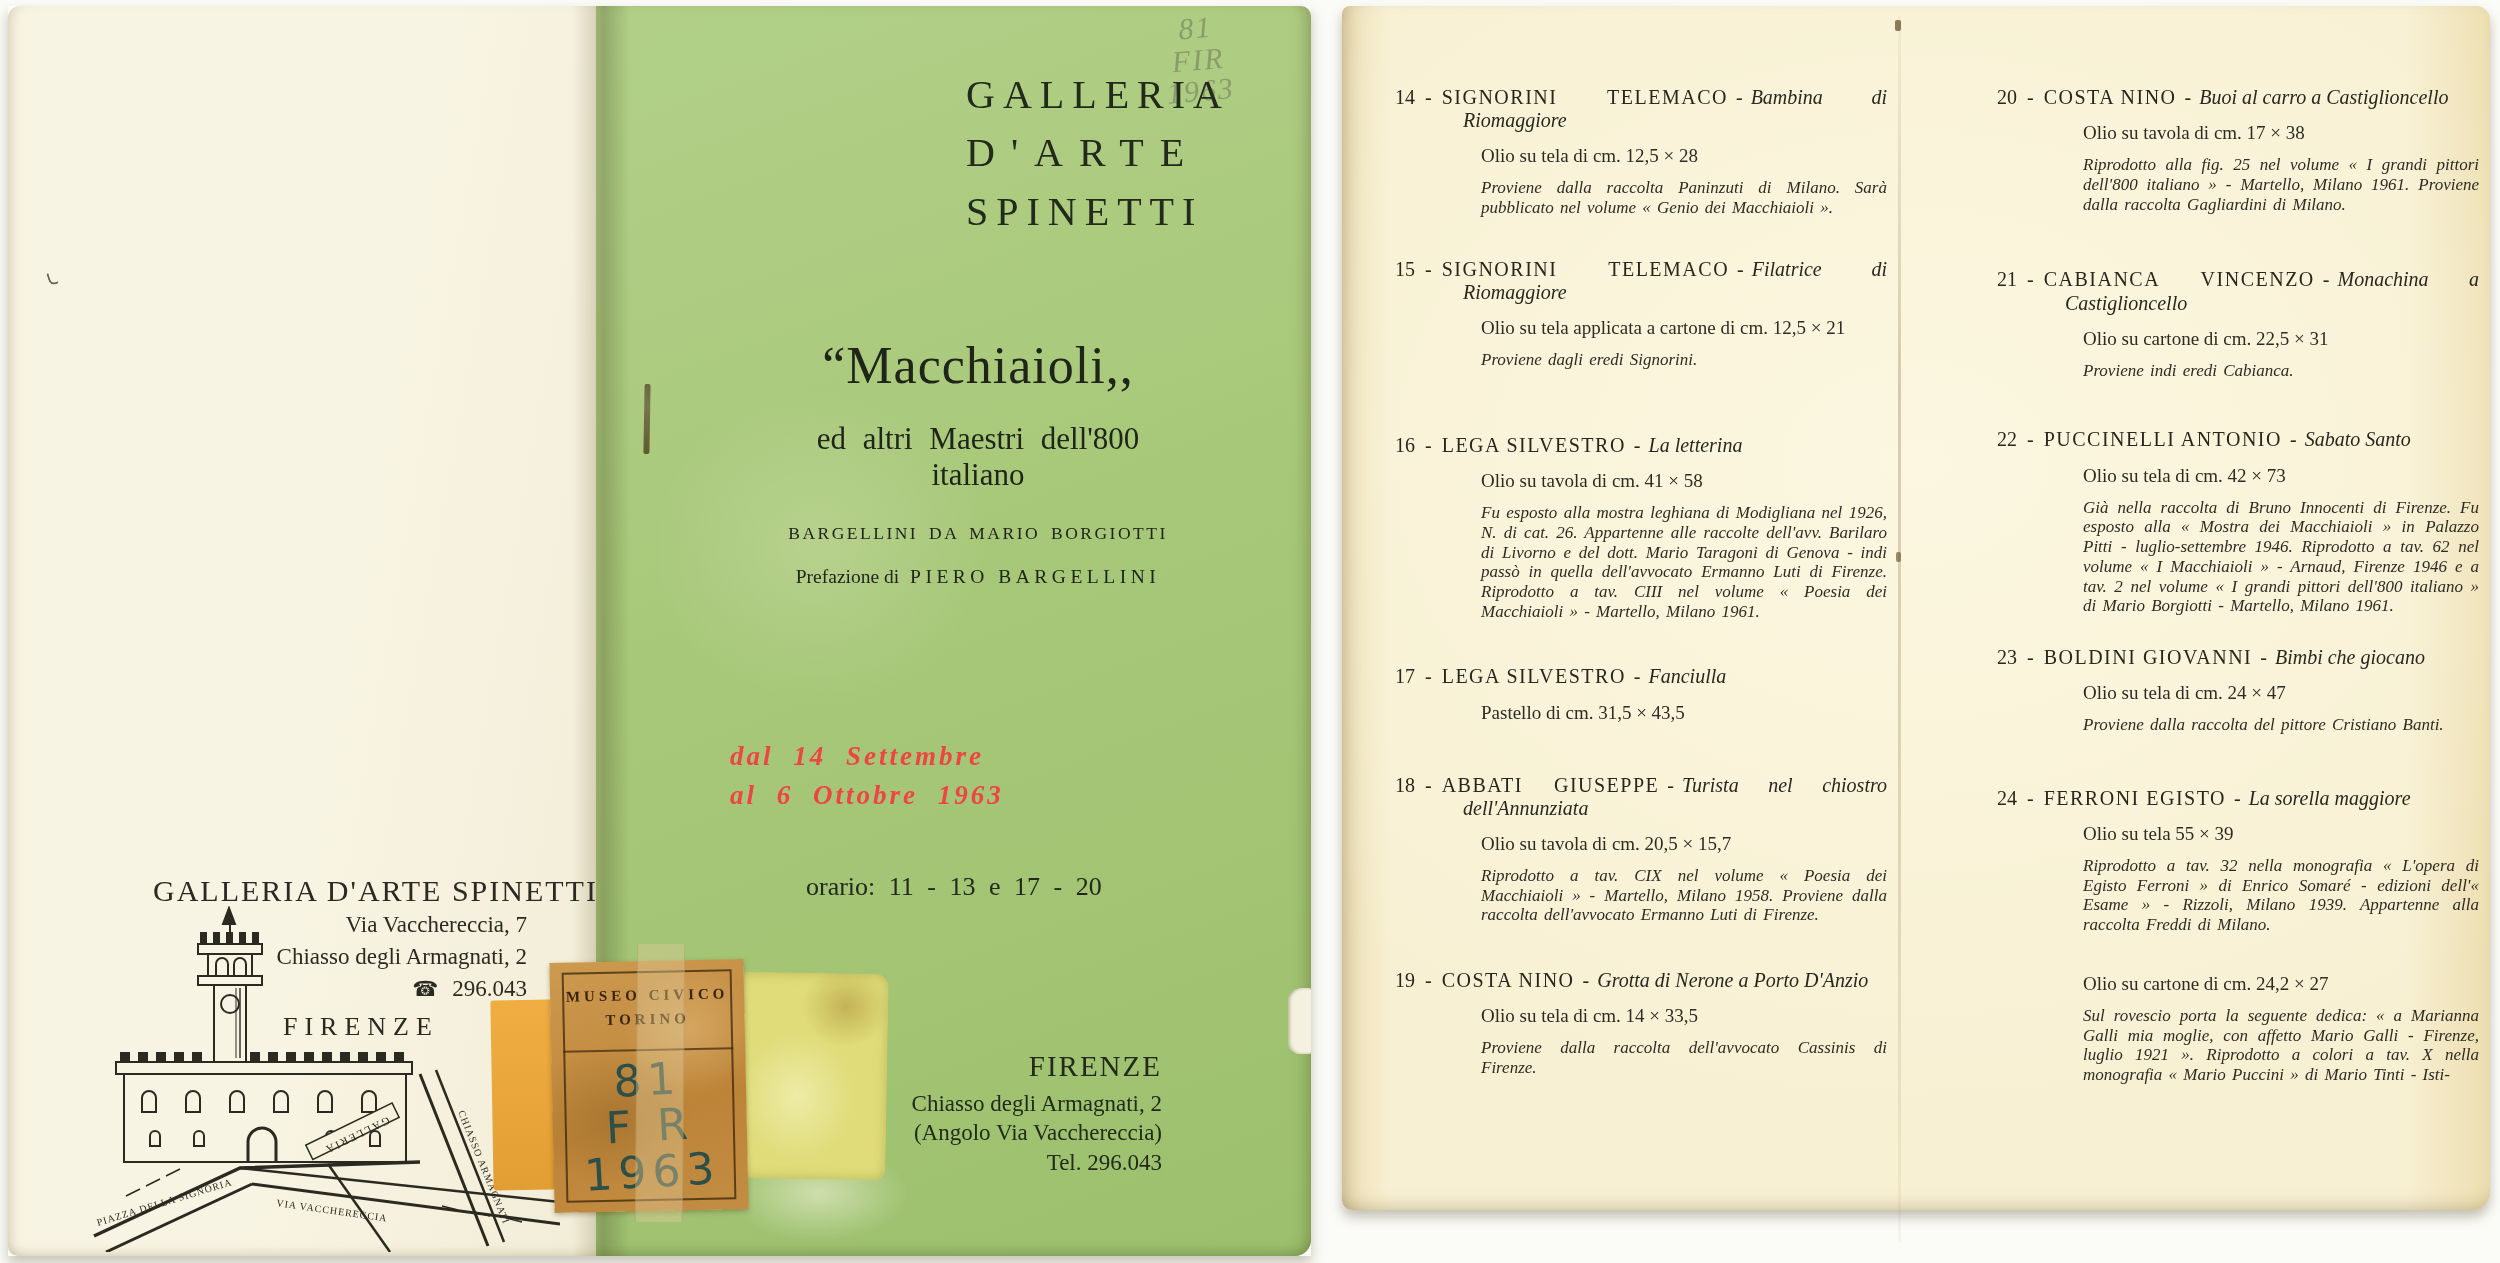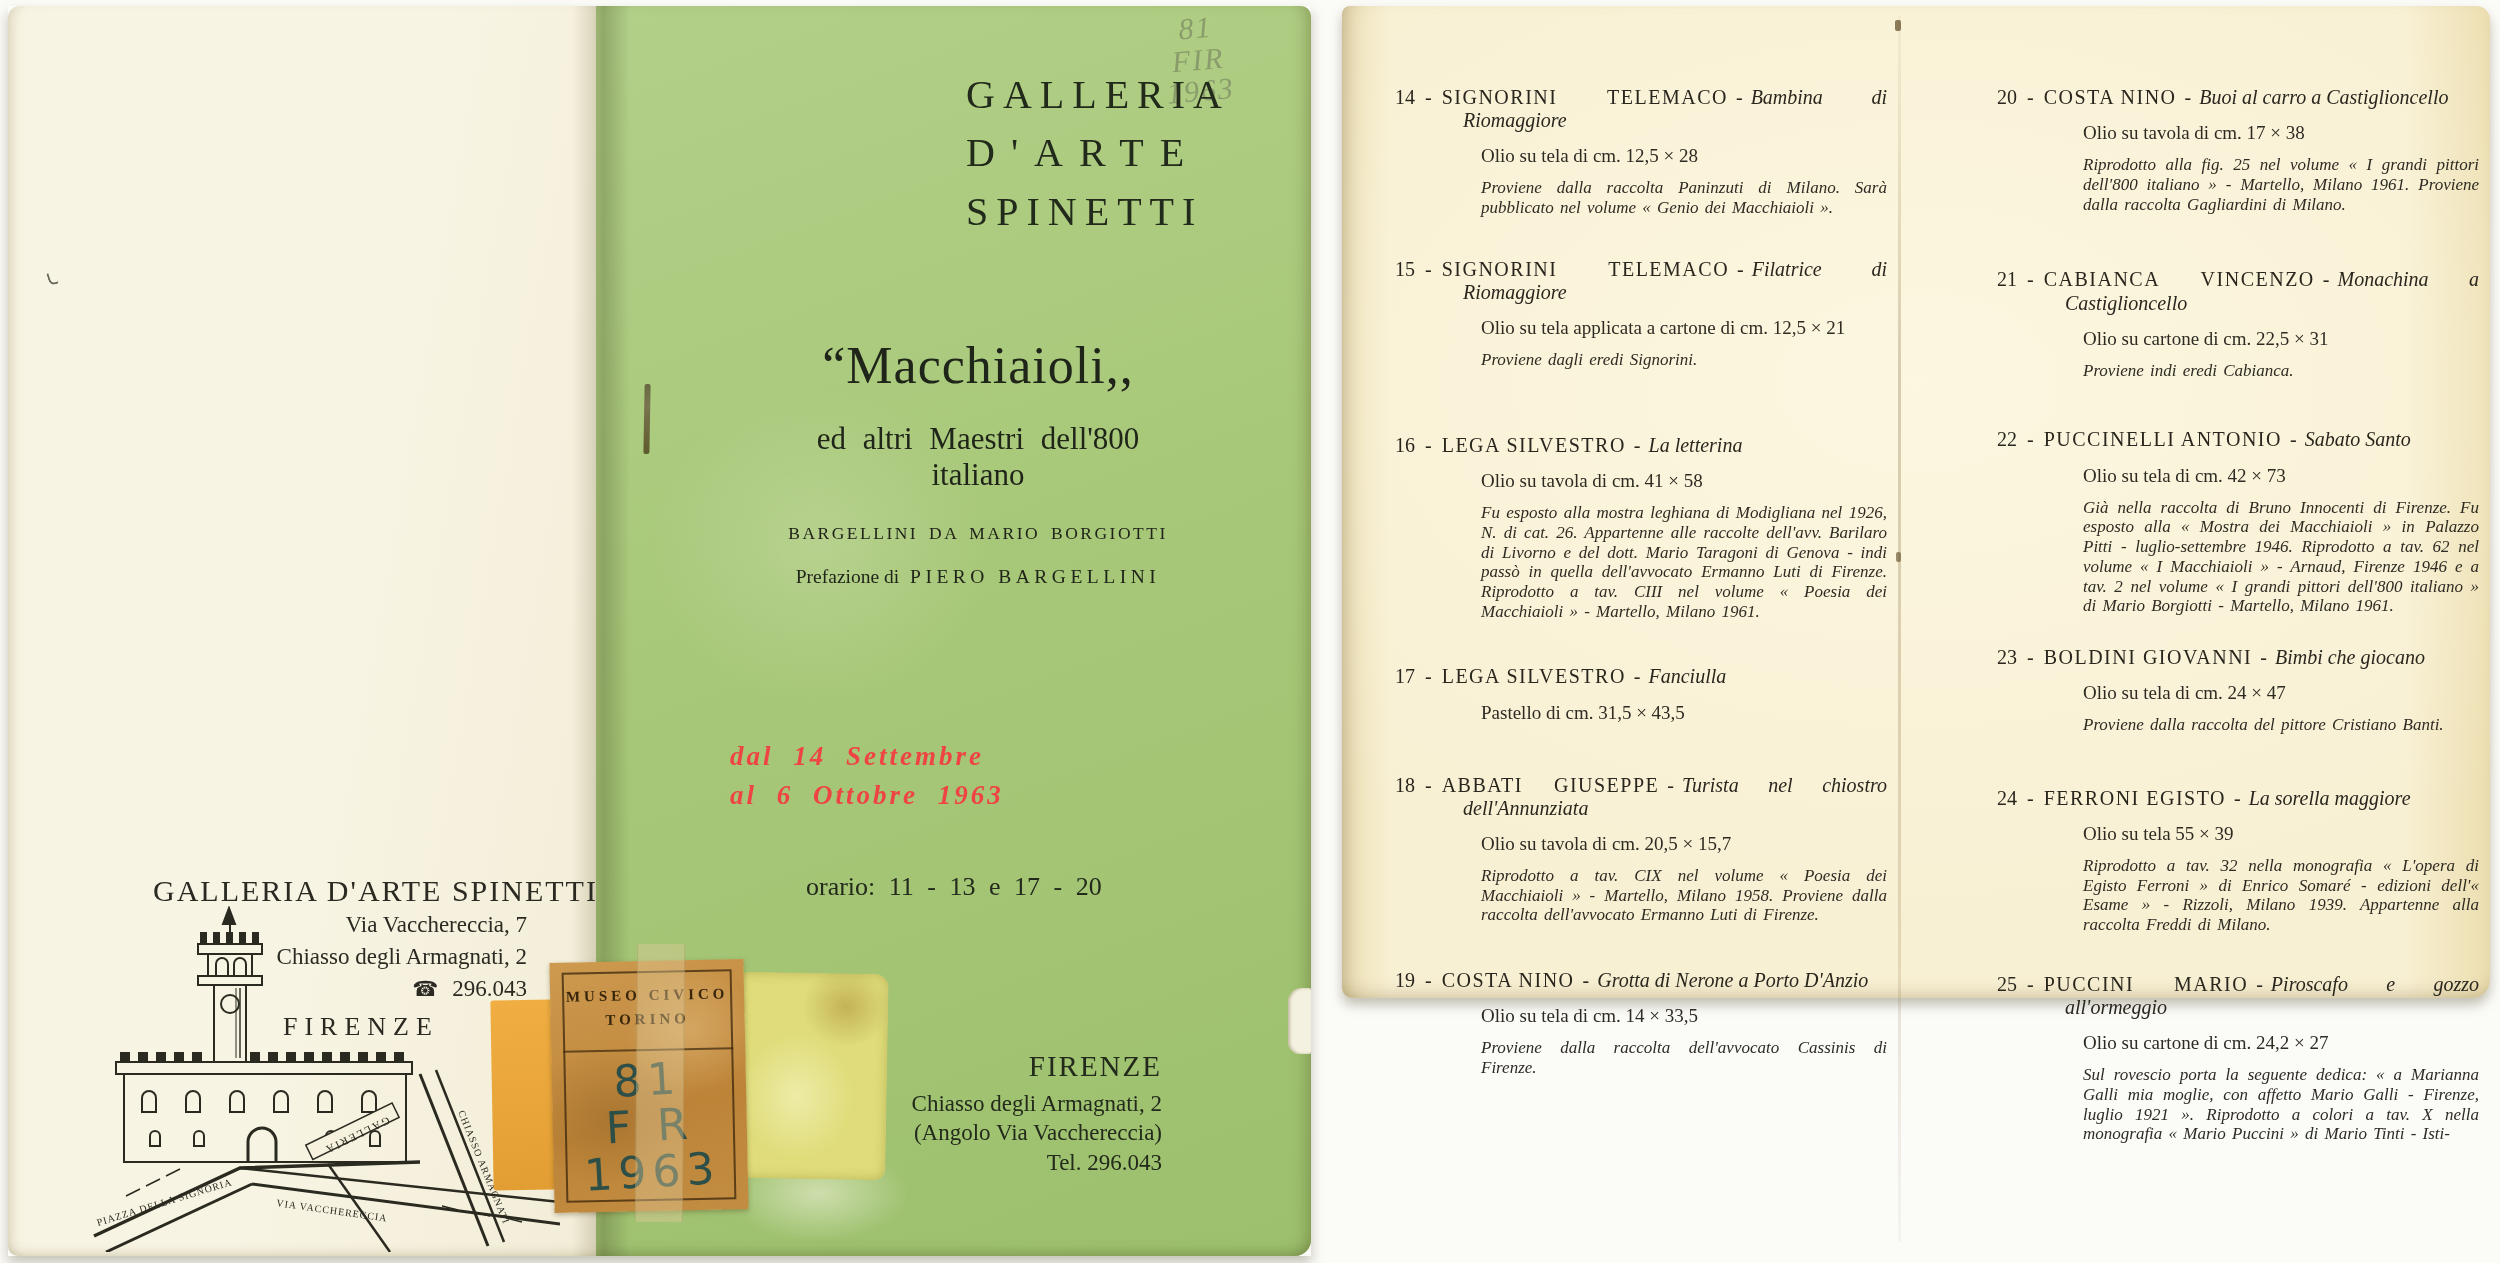--- a/index.html
+++ b/index.html
@@ -85,21 +85,21 @@
   .stamp-head { position:absolute; left:0; right:0; top:22px; text-align:center;
     font-size:15px; font-weight:bold; letter-spacing:4px; color:#38250c; line-height:1.6; }
   .stamp-hand { position:absolute; left:0; right:0; top:96px; text-align:center;
     font-family:"DejaVu Sans", sans-serif; font-size:44px; line-height:1.04; letter-spacing:6px;
     color:#2d4f47; transform:rotate(-2deg); }
   .tape { position:absolute; left:628px; top:938px; width:48px; height:278px; z-index:6;
     background:rgba(224,203,152,.42); border-left:1px solid rgba(140,120,70,.25);
     border-right:1px solid rgba(140,120,70,.25); transform:rotate(.5deg); }
 
   
-  .catalog-page { position:absolute; left:1342px; top:6px; width:1148px; height:992px;
+  .catalog-page { position:absolute; left:1342px; top:6px; width:1148px; height:1204px;
     background:radial-gradient(120% 90% at 50% 38%, rgba(255,252,235,.55), rgba(255,252,235,0) 62%),
                linear-gradient(to right, #ecdfb5 0px, #f8f0d3 48px, #f8f0d3 1062px, #ecdeb0 1148px),
                #f6eecf;
     border-radius:8px 14px 18px 10px;
     box-shadow:0 7px 12px rgba(120,112,85,.42),
                inset 0 -14px 18px -12px rgba(120,100,55,.32),
                inset 16px 0 20px -14px rgba(120,100,55,.38);padding-left:32px; }
   .crease { position:absolute; left:556px; top:10px; height:1226px; width:3px;
     background:linear-gradient(to bottom, rgba(130,105,60,.05), rgba(130,105,60,.30) 30%, rgba(130,105,60,.22) 70%, rgba(130,105,60,.05)); }
   .crease-dot  { position:absolute; left:553px; top:14px;  width:6px; height:11px; background:#6f5d38; border-radius:2px; opacity:.8; }
@@ -367,21 +367,18 @@
 
     <div class="entry" style="margin-bottom:38px">
       <p class="ehead">
         <span>24</span><span class="dash">-</span><span class="artist">FERRONI EGISTO</span><span class="dash2">-</span><em class="etitle">La sorella maggiore</em>
       </p>
       <div class="emedium">Olio su tela 55 × 39</div>
       <div class="enotes">Riprodotto a tav. 32 nella monografia « L'opera di Egisto Ferroni » di Enrico Somaré - edizioni dell'« Esame » - Rizzoli, Milano 1939. Appartenne alla raccolta Freddi di Milano.</div>
     </div>
 
     <div class="entry">
-      <p class="ehead">
-        <span>25</span><span class="dash">-</span><span class="artist">PUCCINI MARIO</span><span class="dash2">-</span><em class="etitle">Piroscafo e gozzo all'ormeggio</em>
-      </p>
       <div class="emedium">Olio su cartone di cm. 24,2 × 27</div>
       <div class="enotes">Sul rovescio porta la seguente dedica: « a Marianna Galli mia moglie, con affetto Mario Galli - Firenze, luglio 1921 ». Riprodotto a colori a tav. X nella monografia « Mario Puccini » di Mario Tinti - Isti-</div>
     </div>
 
   </div>
 </div>
 
 </body></html>

